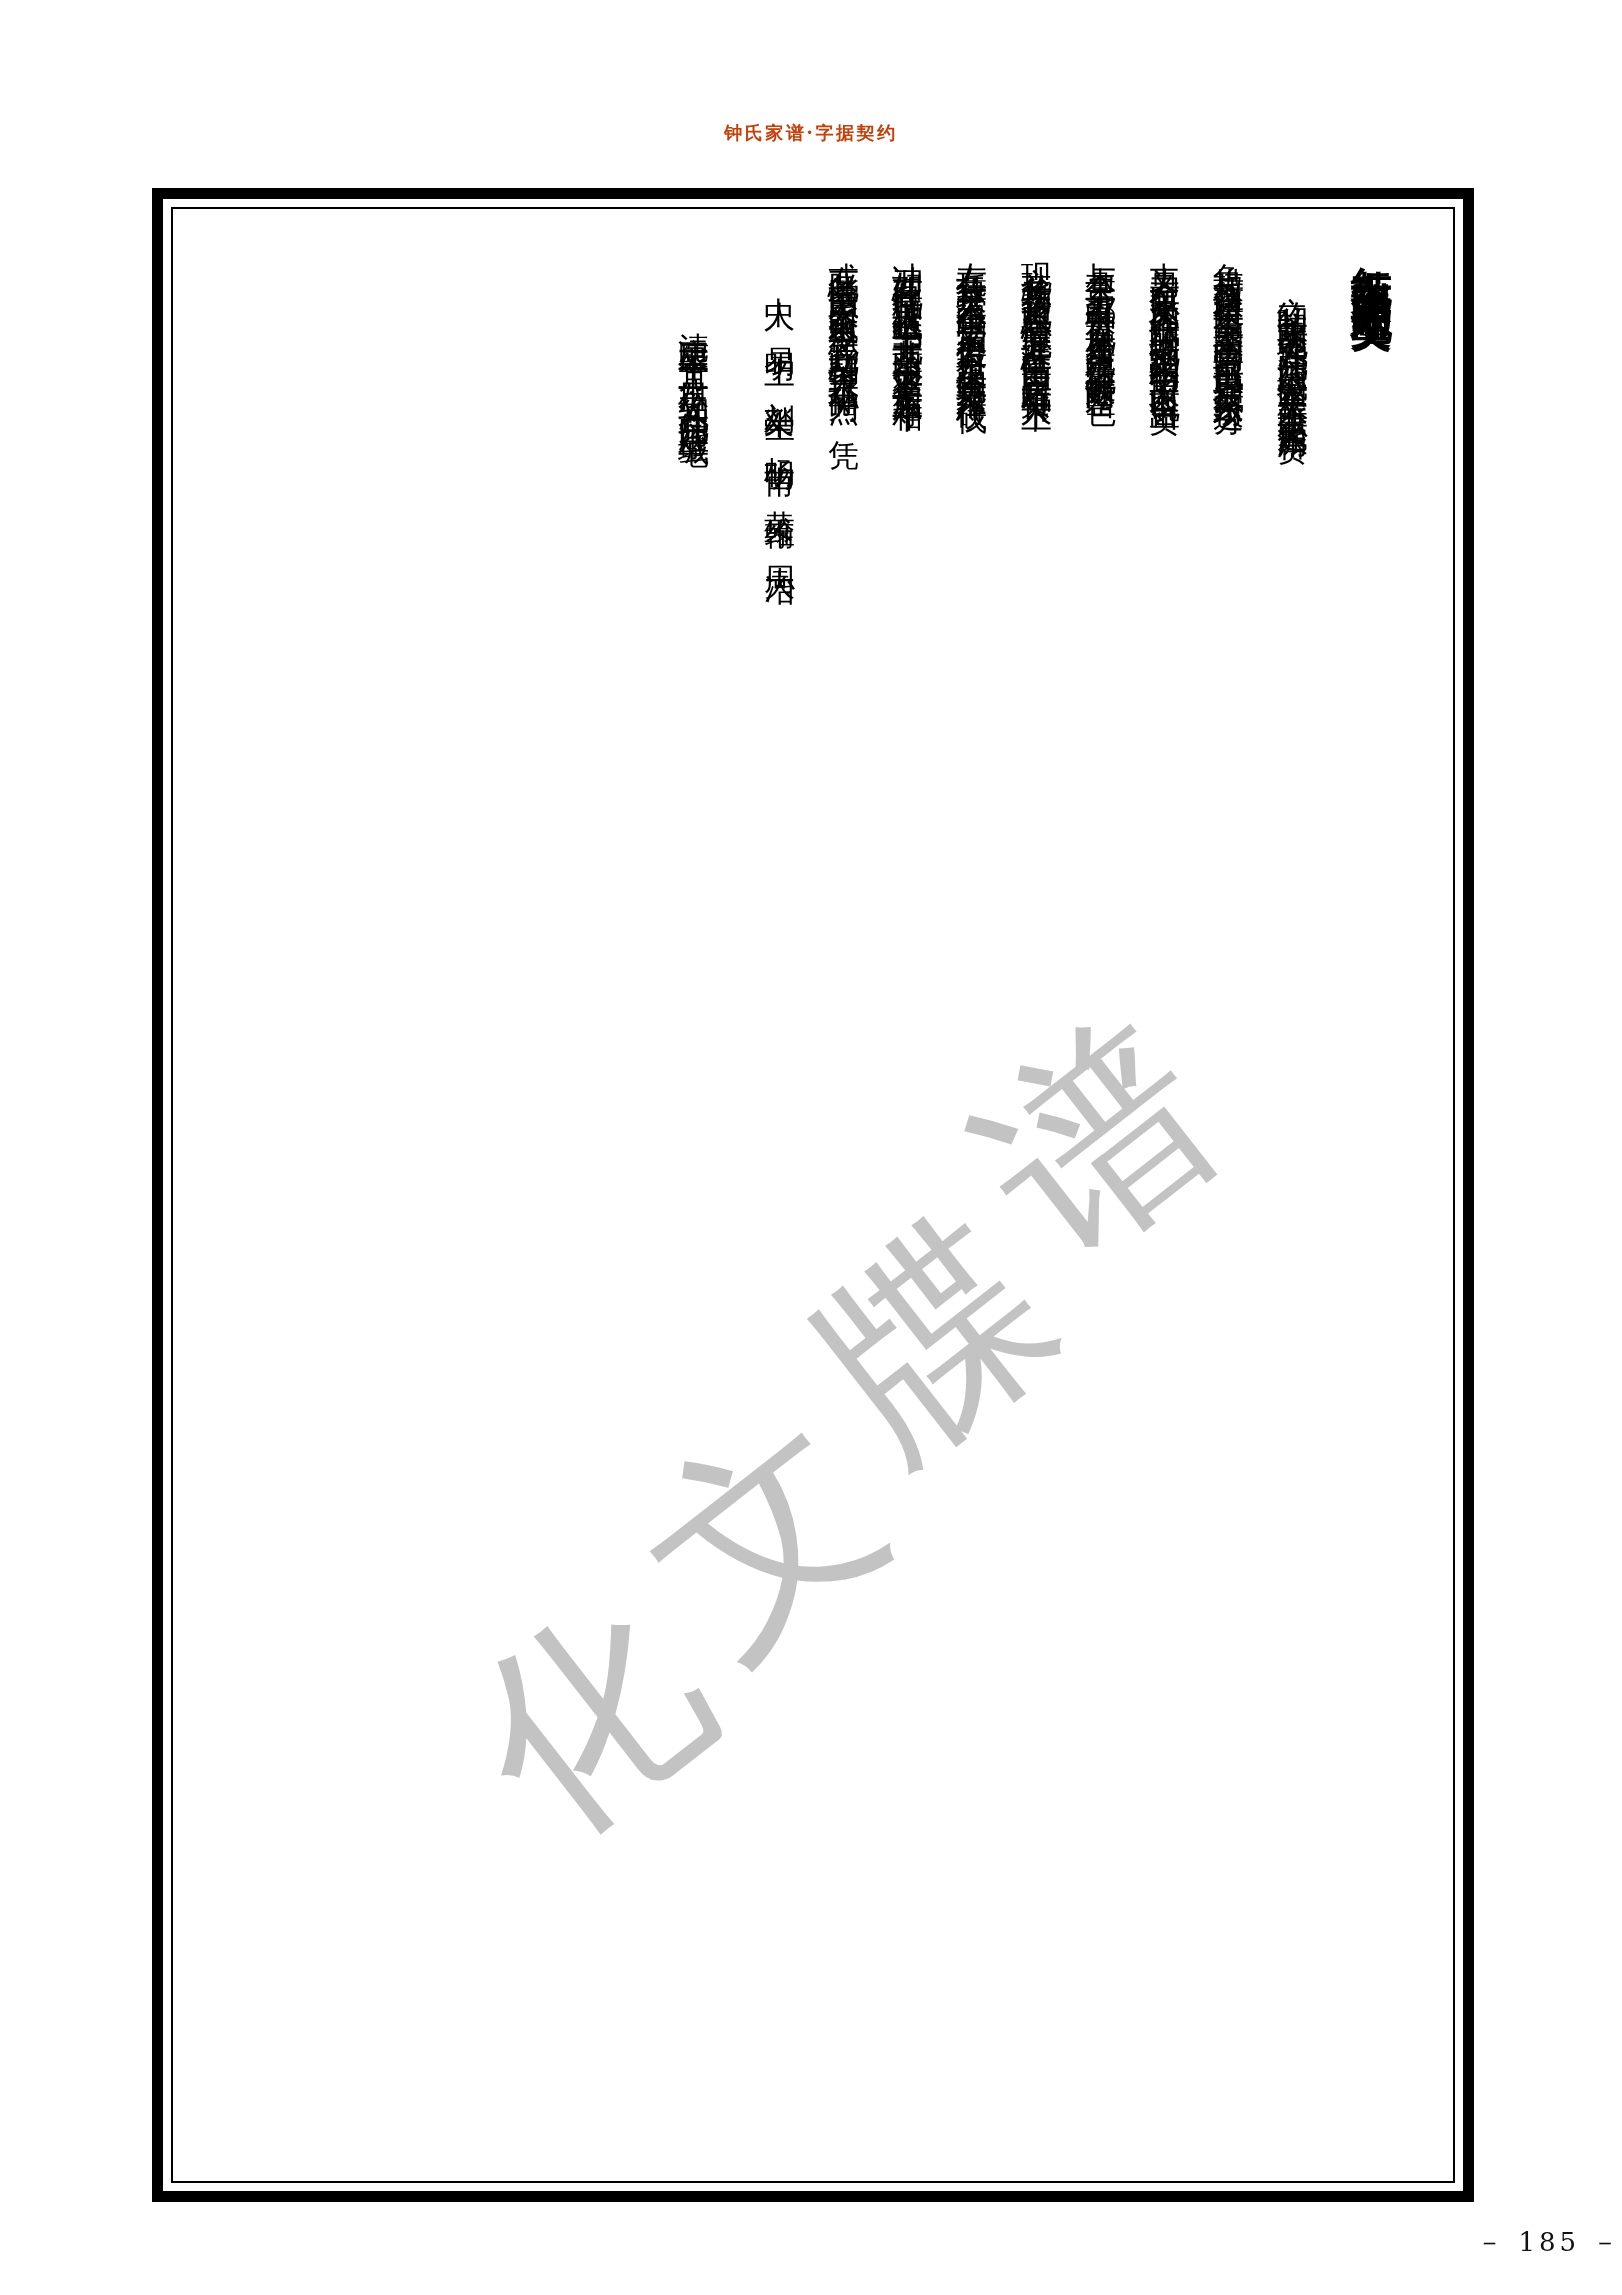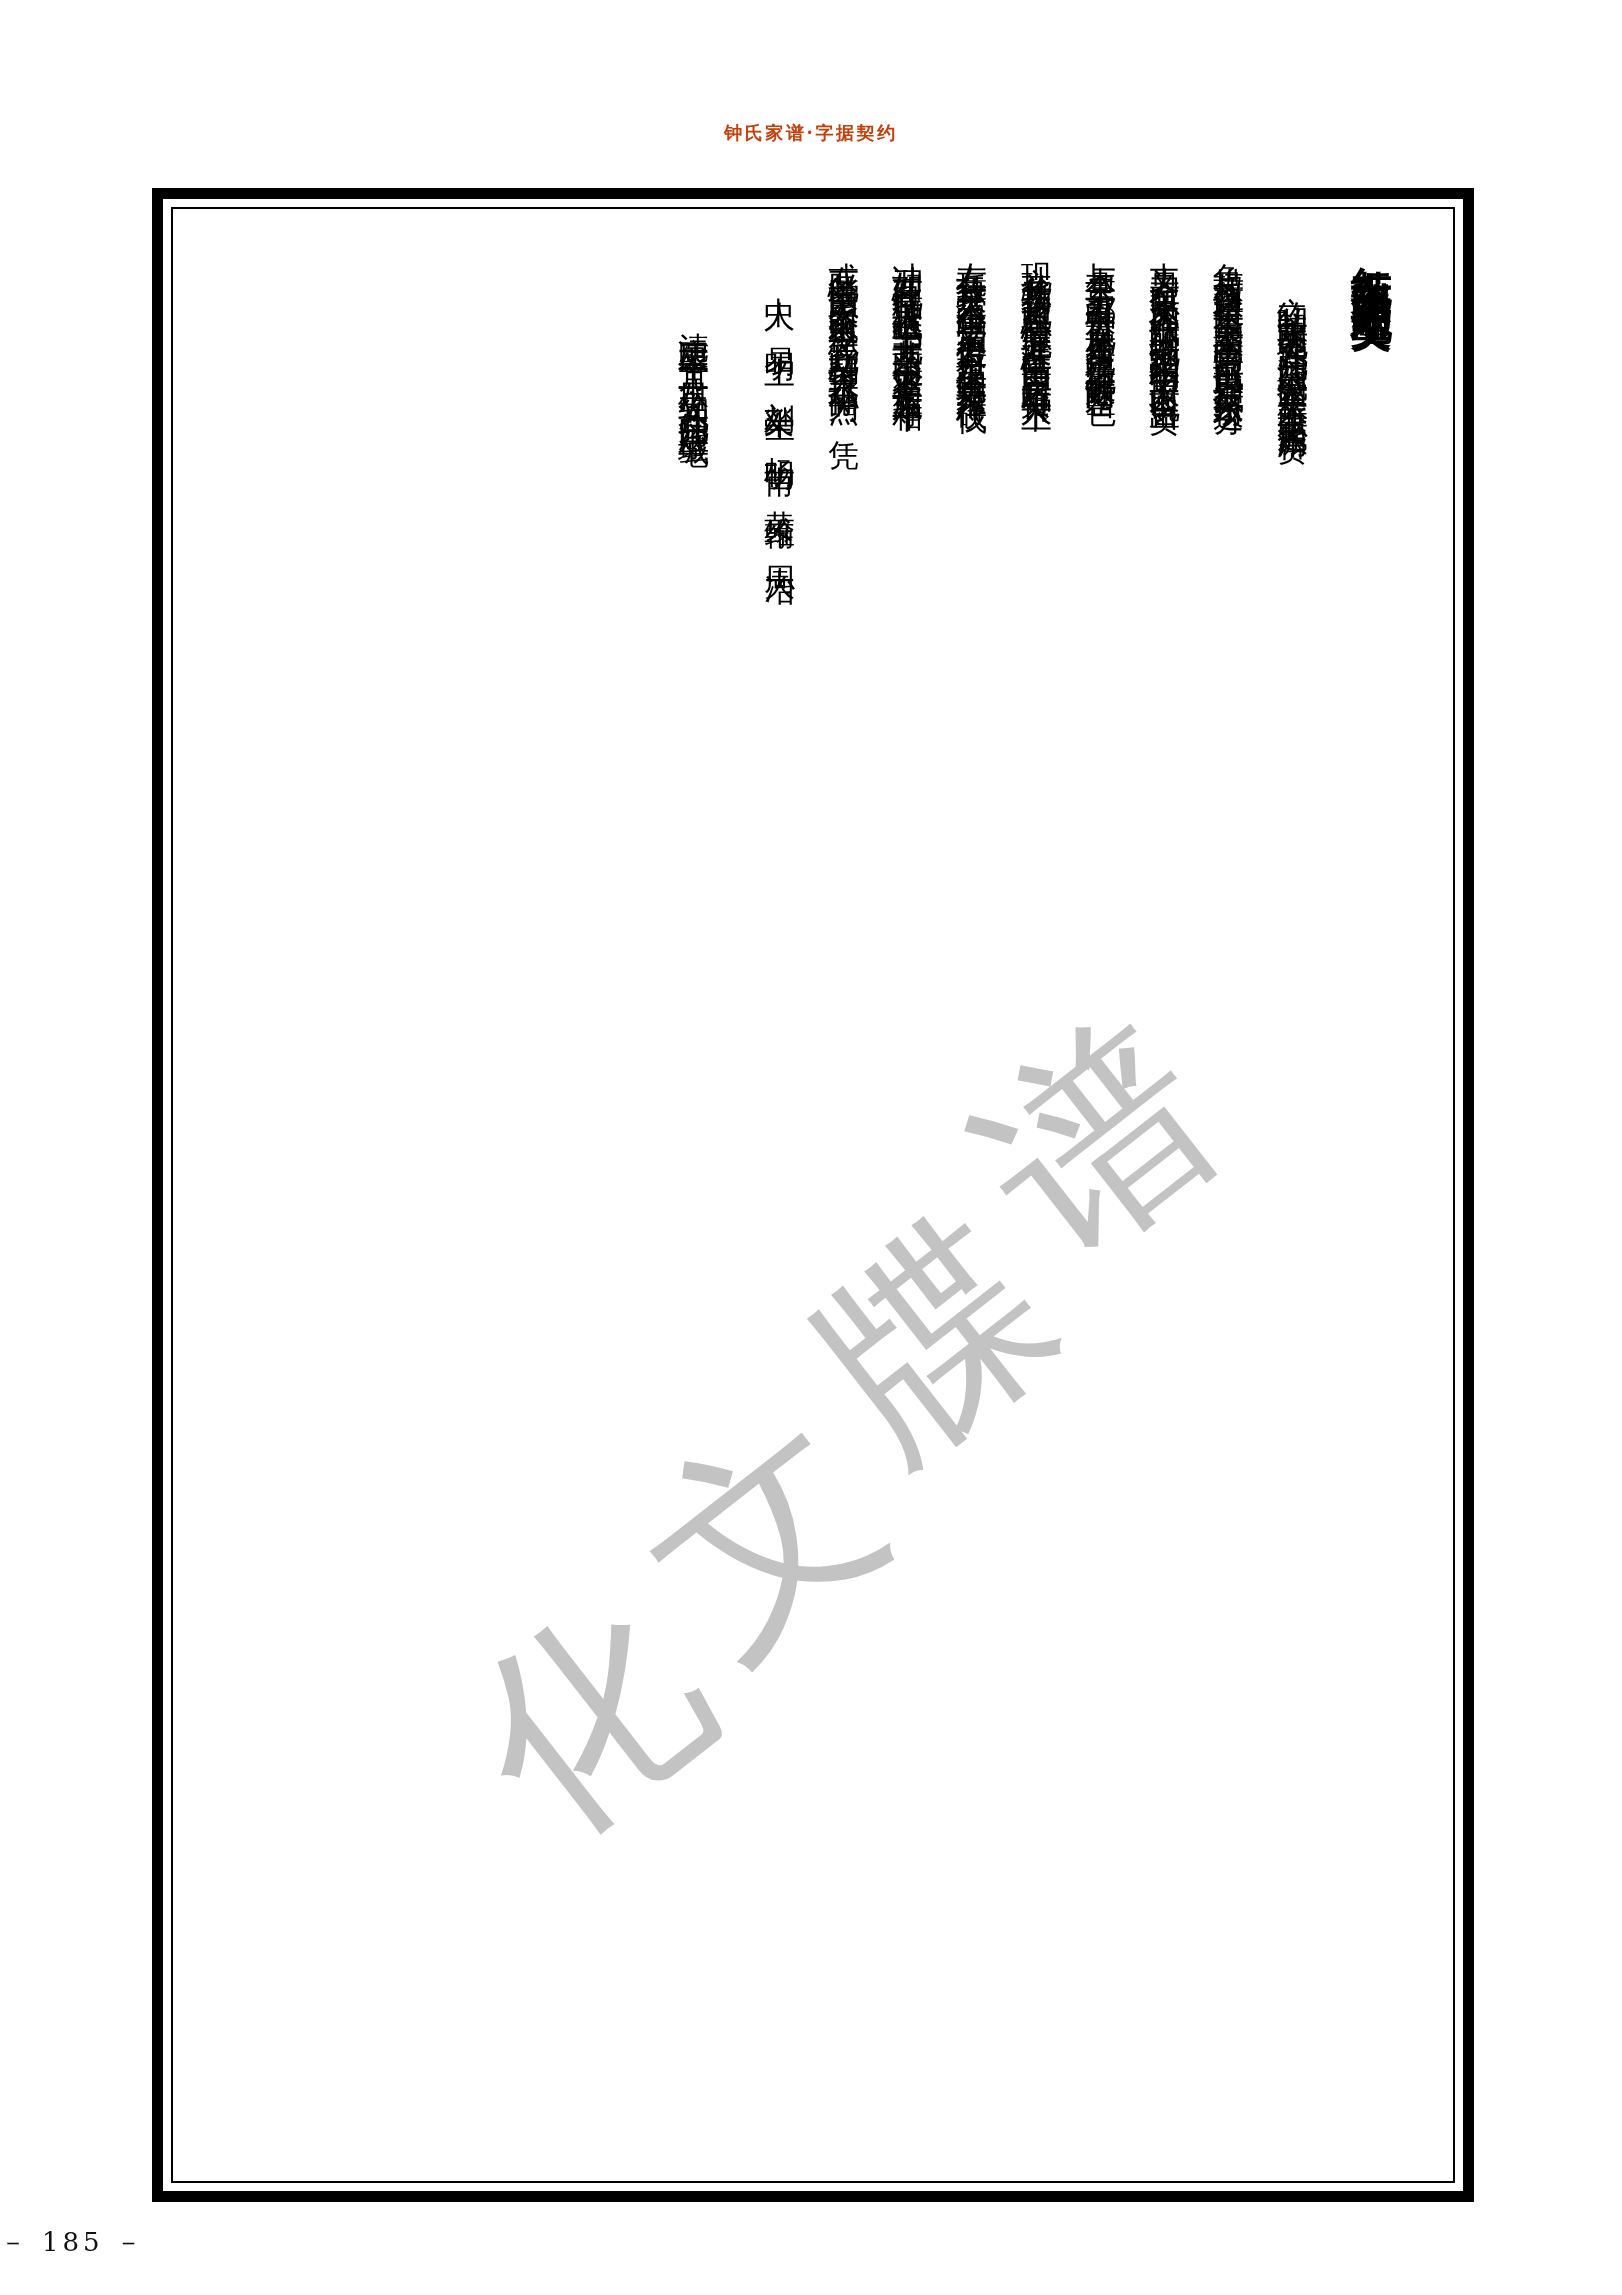--- a/index.html
+++ b/index.html
@@ -108,21 +108,21 @@
     letter-spacing: 3.3px;
     font-family: "DejaVu Serif", serif;
   }
 
   
   .folio {
     position: absolute;
     top: 2225px;
     left: 0;
     width: 1622px;
-    text-align: left;
+    text-align: right;
     font-size: 26px;
     font-family: "DejaVu Serif", serif;
     letter-spacing: 3.9px;
     color: #111;
   }
 </style>
 </head>
 <body>
 
 <div class="page">

